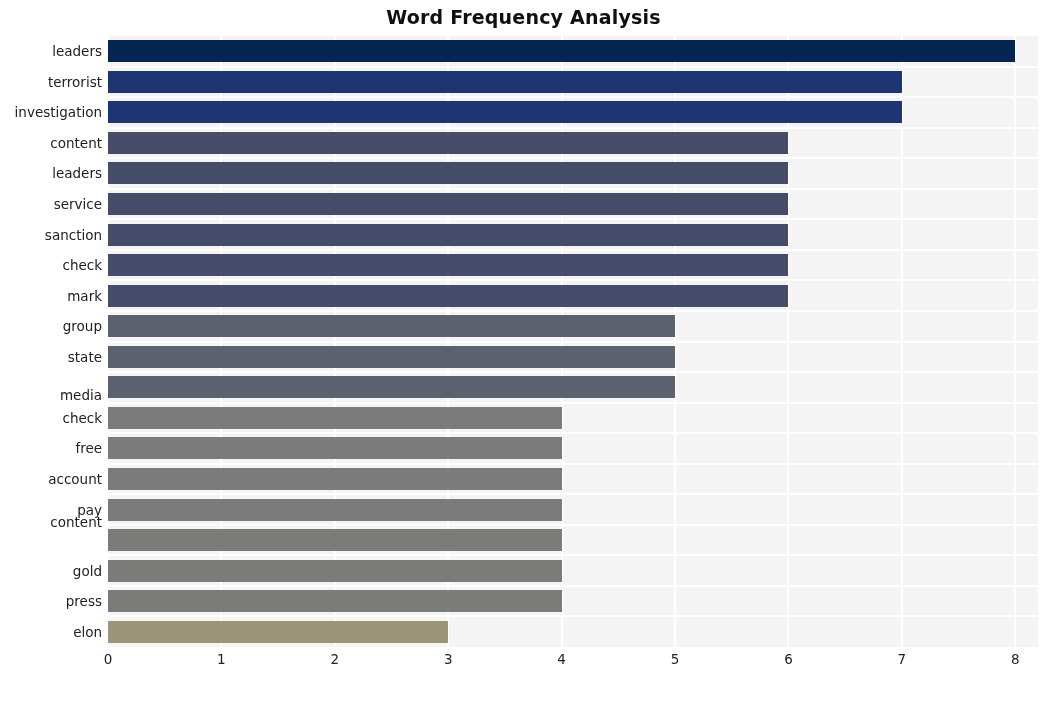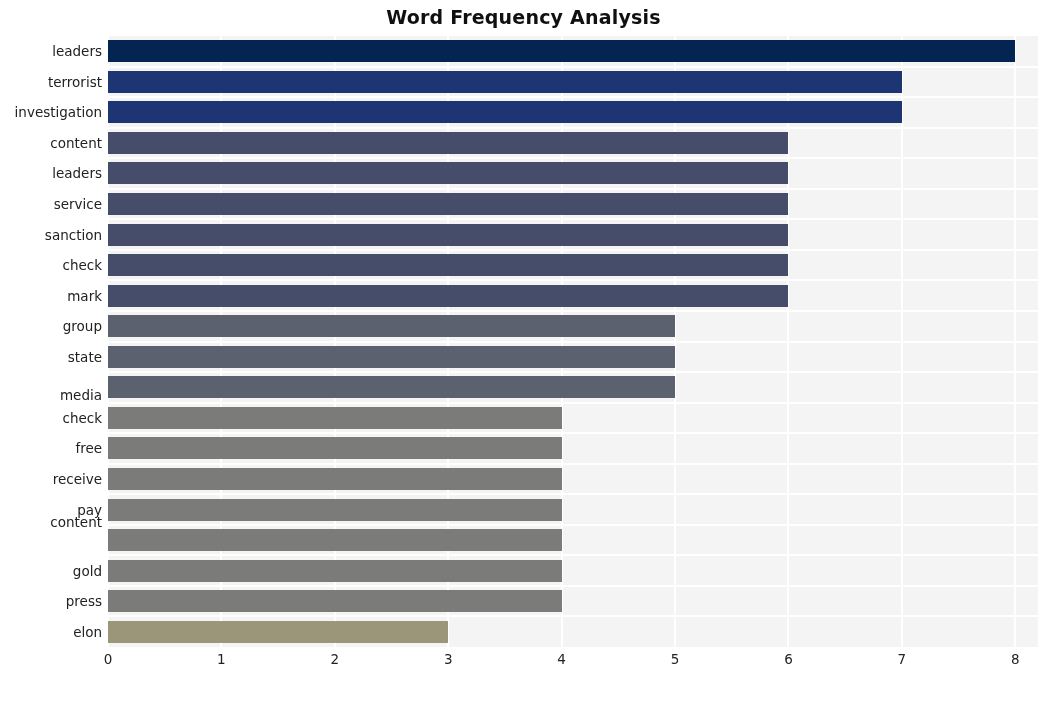--- a/index.html
+++ b/index.html
@@ -167,21 +167,21 @@
       <div class="ytick" style="top: 130.475px; margin-left: 7px;">leaders</div>
       <div class="ytick" style="top: 161.025px;">service</div>
       <div class="ytick" style="top: 191.575px;">sanction</div>
       <div class="ytick" style="top: 222.125px;">check</div>
       <div class="ytick" style="top: 252.675px; padding-left: 14px;">mark</div>
       <div class="ytick" style="top: 283.225px;">group</div>
       <div class="ytick" style="top: 313.775px;">state</div>
       <div class="ytick" style="top: 352px;">media</div>
       <div class="ytick" style="top: 374.875px;">check</div>
       <div class="ytick" style="top: 405.425px;">free</div>
-      <div class="ytick" style="top: 435.975px;">receive</div>
+      <div class="ytick" style="top: 435.975px;">account</div>
       <div class="ytick" style="top: 466.525px;">pay</div>
       <div class="ytick" style="top: 479px;">content</div>
       <div class="ytick" style="top: 527.625px; padding-left: 6px;">gold</div>
       <div class="ytick" style="top: 558.175px;">press</div>
       <div class="ytick" style="top: 588.725px;">elon</div>
     </div>
 
   <div id="xlabels">
       <div class="xtick" style="left: 108px;">0</div>
       <div class="xtick" style="left: 221.415px;">1</div>

